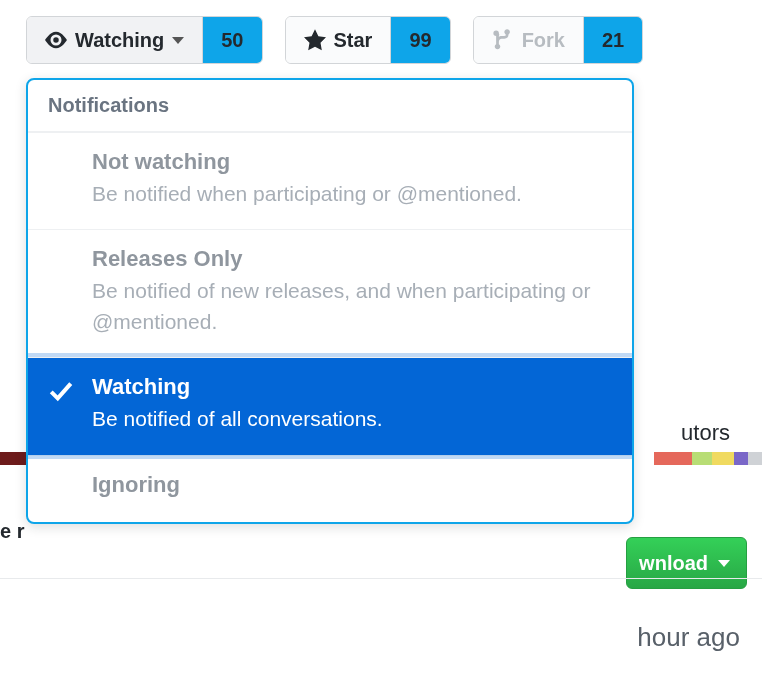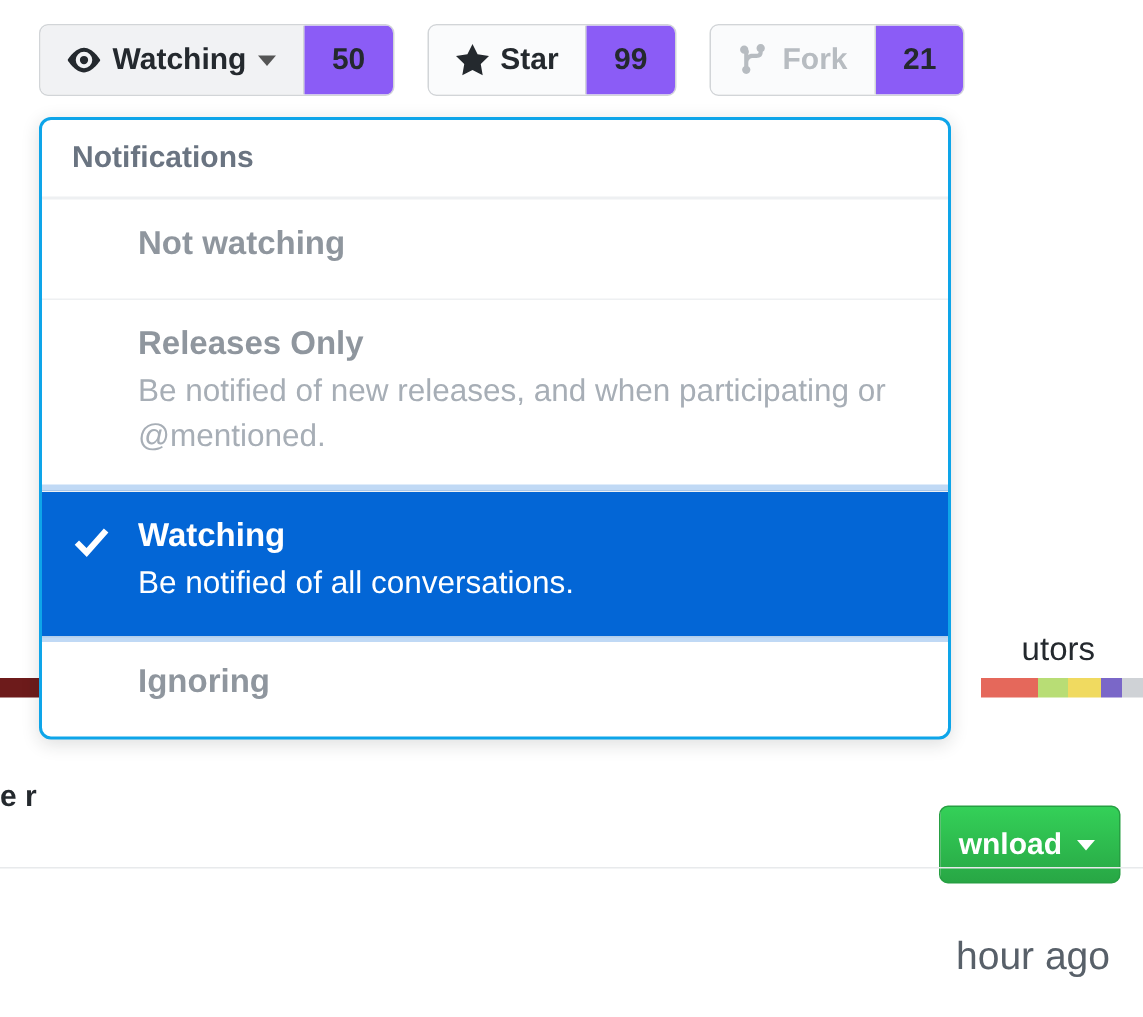--- a/index.html
+++ b/index.html
@@ -44,21 +44,21 @@
     height: 100%;
   }
   .btngroup .btn {
     background: #fafbfc;
     border-right: 1px solid #d2d5d8;
   }
   .btngroup.active .btn {
     background: #f1f2f4;
   }
   .btngroup .count {
-    background: #8b5cf6;
+    background: #0ea5e9;
     font-weight: 600;
     justify-content: center;
     min-width: 54px;
     text-align: center;
   }
   .btngroup.disabled .btn,
   .btngroup.disabled .btn svg,
   .btngroup.disabled .btn .caret {
     color: #b7bcc1;
   }
@@ -249,20 +249,21 @@
   </div>
 
 </div>
 
 <div class="dropdown">
   <div class="hdr">Notifications</div>
 
   <div class="dd-item">
 
     <div class="title">Not watching</div>
+    <div class="desc">Be notified when participating or @mentioned.</div>
   </div>
 
   <div class="dd-item">
 
     <div class="title">Releases Only</div>
     <div class="desc">Be notified of new releases, and when participating or @mentioned.</div>
   </div>
 
   <div class="dd-item selected">
     <svg class="check" viewBox="0 0 16 16" fill="none" stroke="currentColor" stroke-width="2.5">

